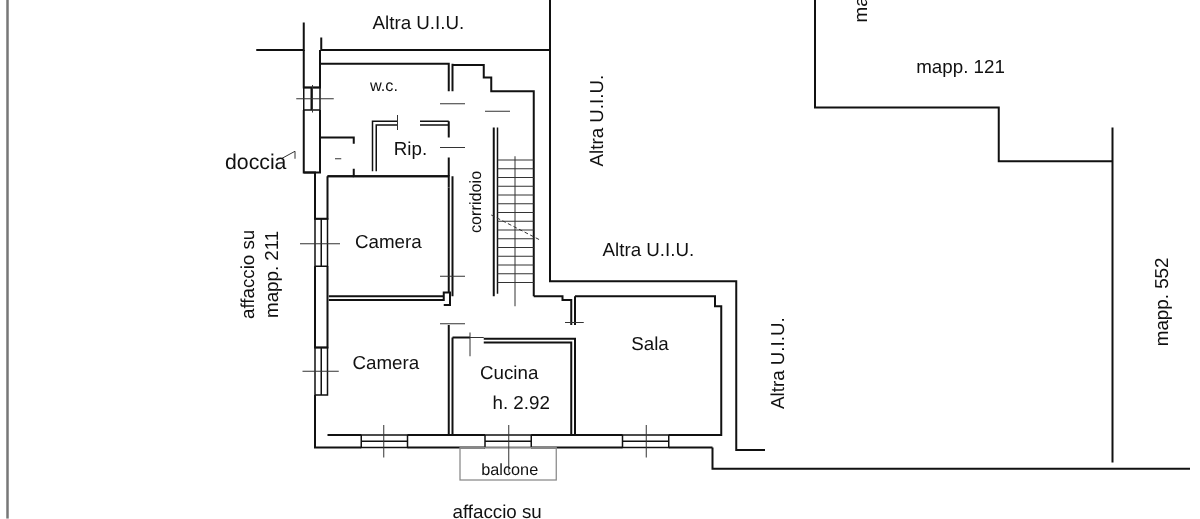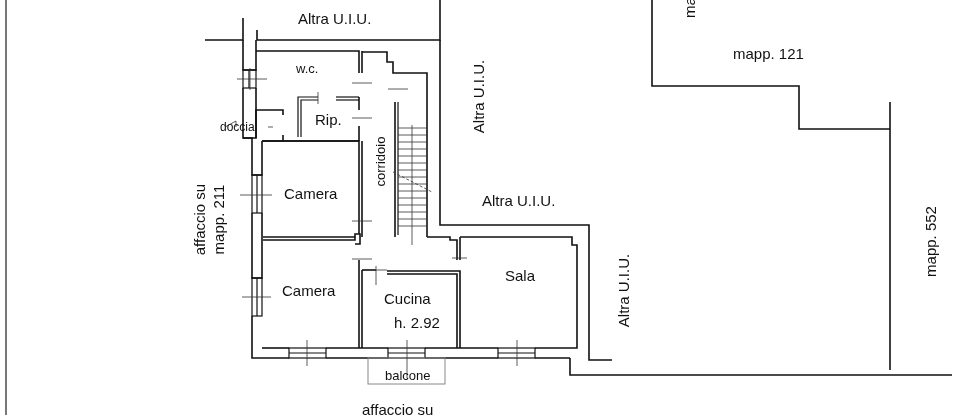--- a/index.html
+++ b/index.html
@@ -6,21 +6,21 @@
   body { width:960px; height:415px; overflow:hidden; position:relative; font-family:"Liberation Sans", sans-serif; }
   svg { position:absolute; left:0; top:0; }
   .w { stroke:#111; stroke-width:1.6; fill:none; }
   .wt { stroke:#111; stroke-width:1.2; fill:none; }
   .thin { stroke:#333; stroke-width:0.8; fill:none; }
   .gray { stroke:#888; stroke-width:1; fill:none; }
   .lbl { position:absolute; color:#111; white-space:nowrap; line-height:1; }
   .rot { transform-origin:center center; transform:rotate(-90deg); }
   .f15 { font-size:15px; }
   .f13 { font-size:13px; }
-  .f12 { font-size:12px;margin-left:40px; }
+  .f12 { font-size:17px; }
 </style>
 </head>
 <body>
 
 <svg width="960" height="415" viewBox="0 0 960 415">
 
   <line x1="6" y1="0" x2="6" y2="415" stroke="#777" stroke-width="2"></line>
 
   <g>
     <polyline class="w" points="205,40 243,40 243,18"></polyline>

